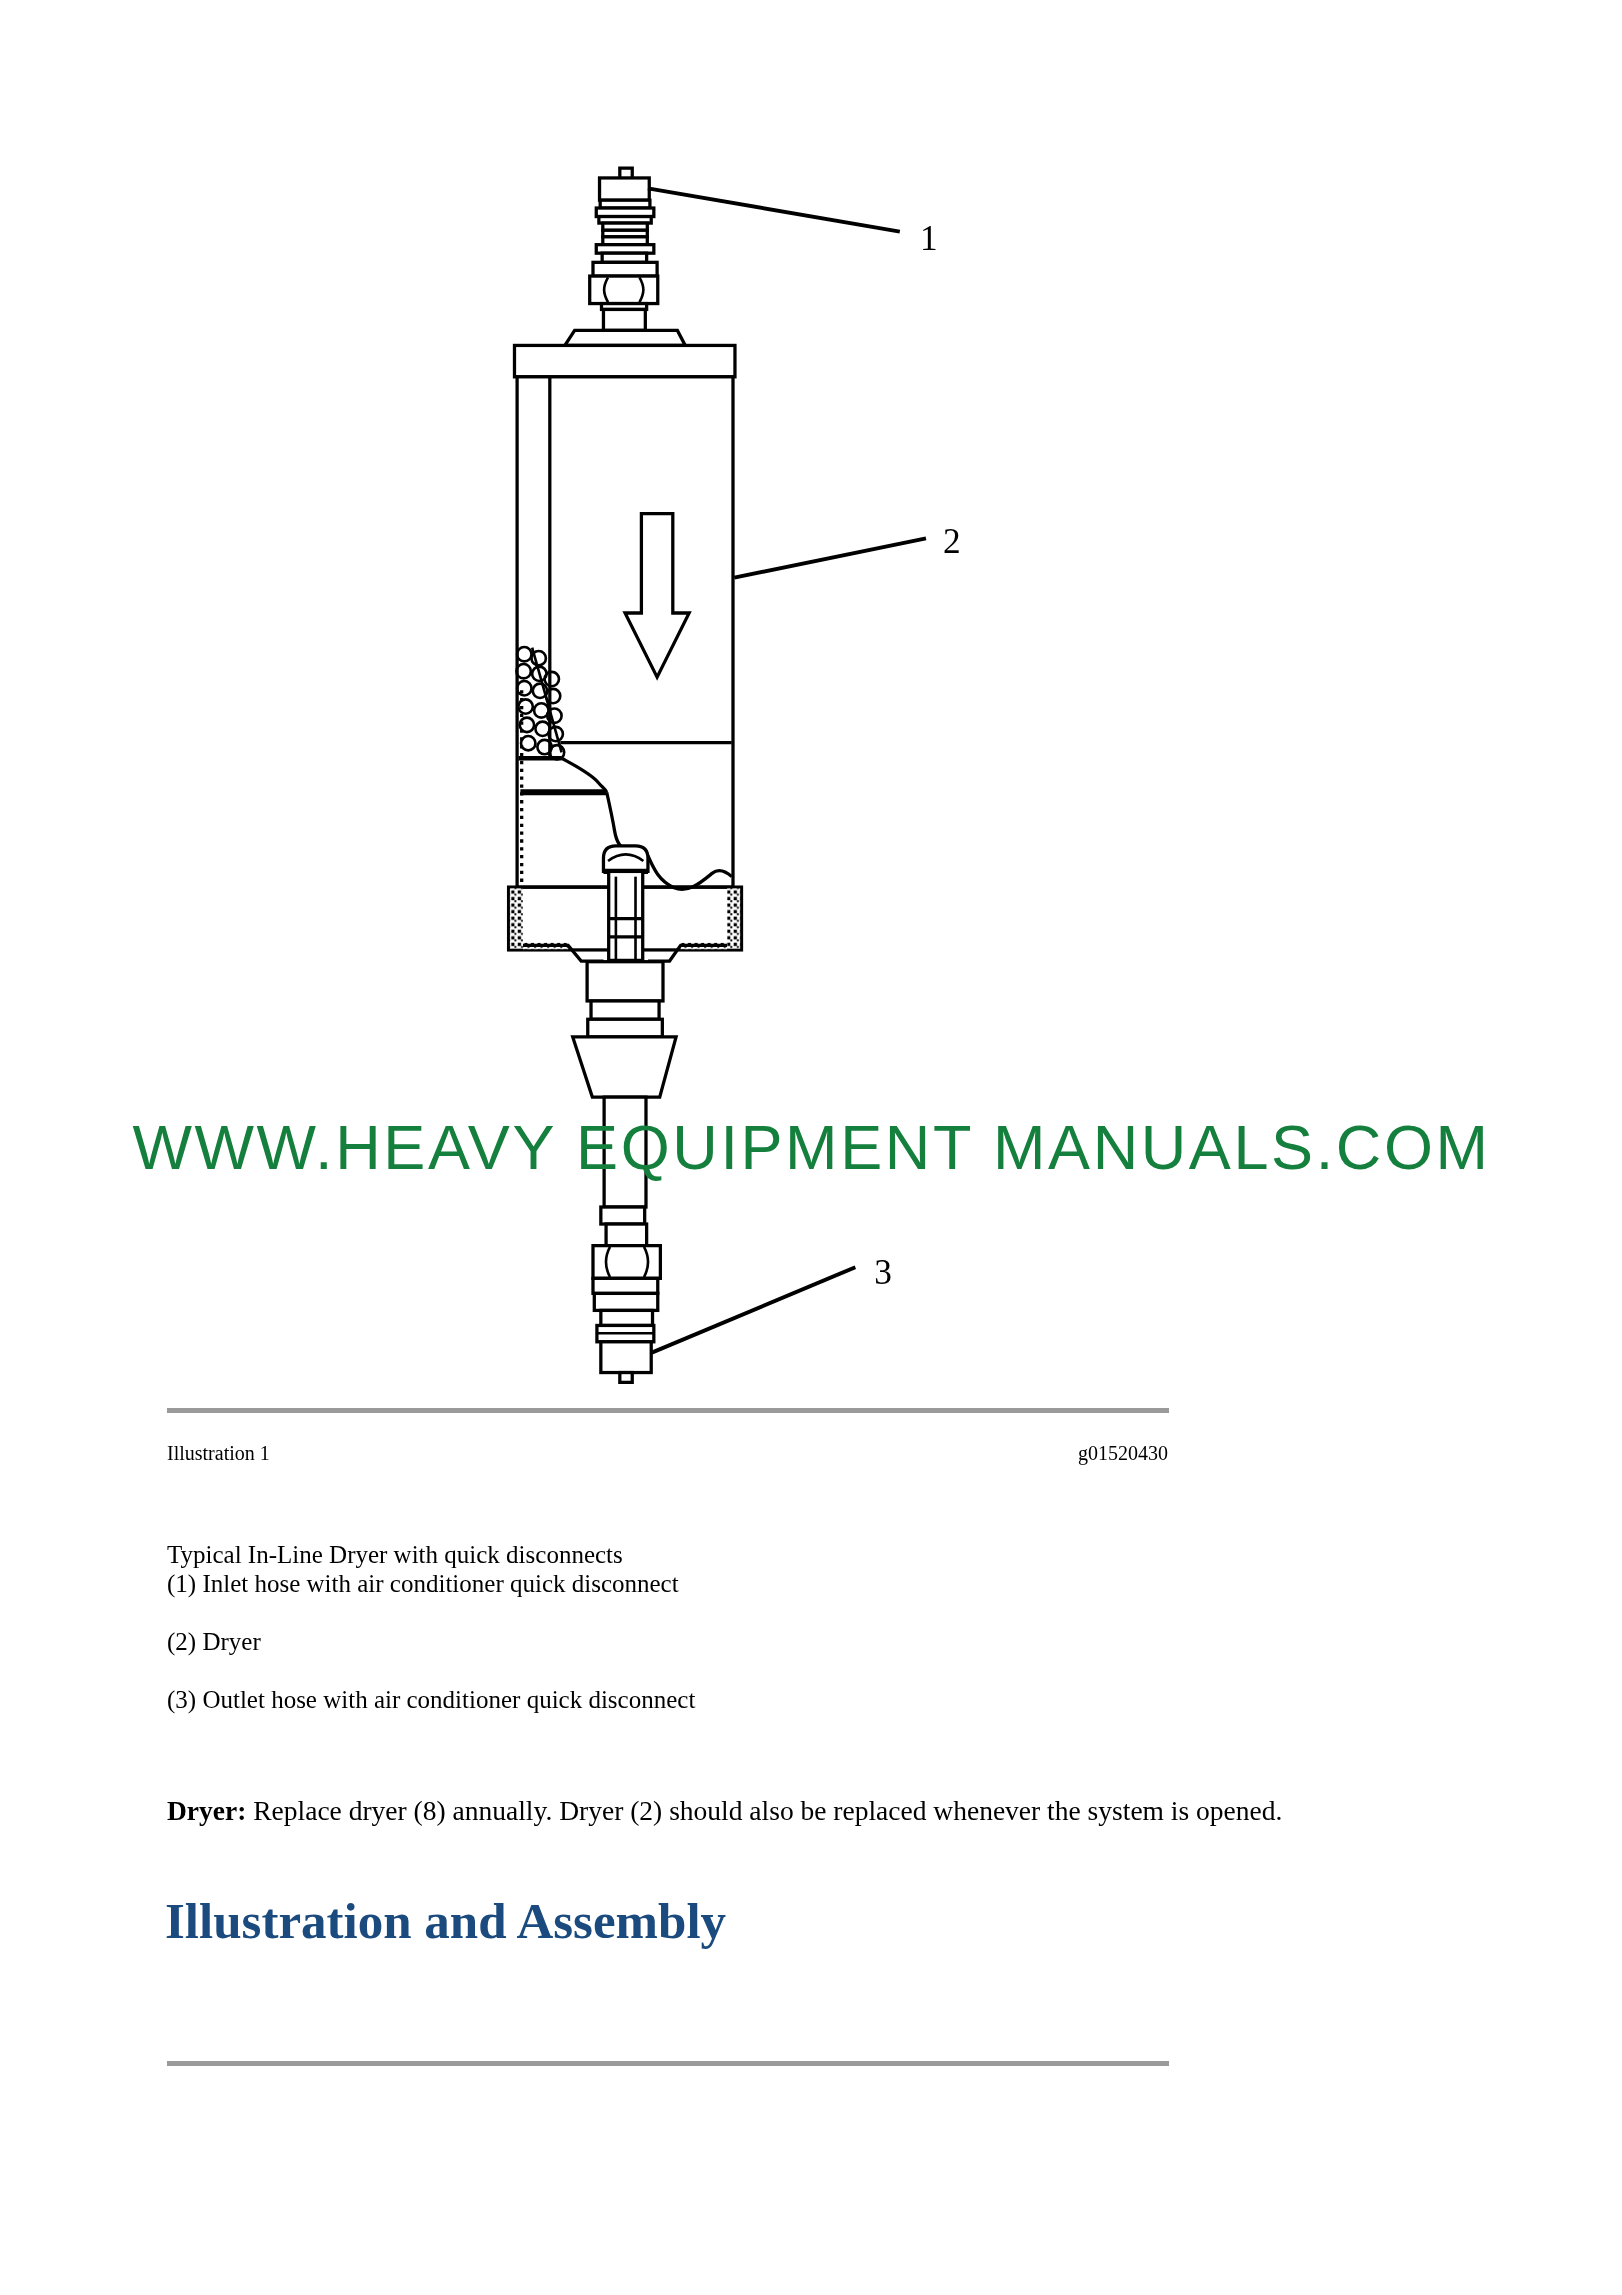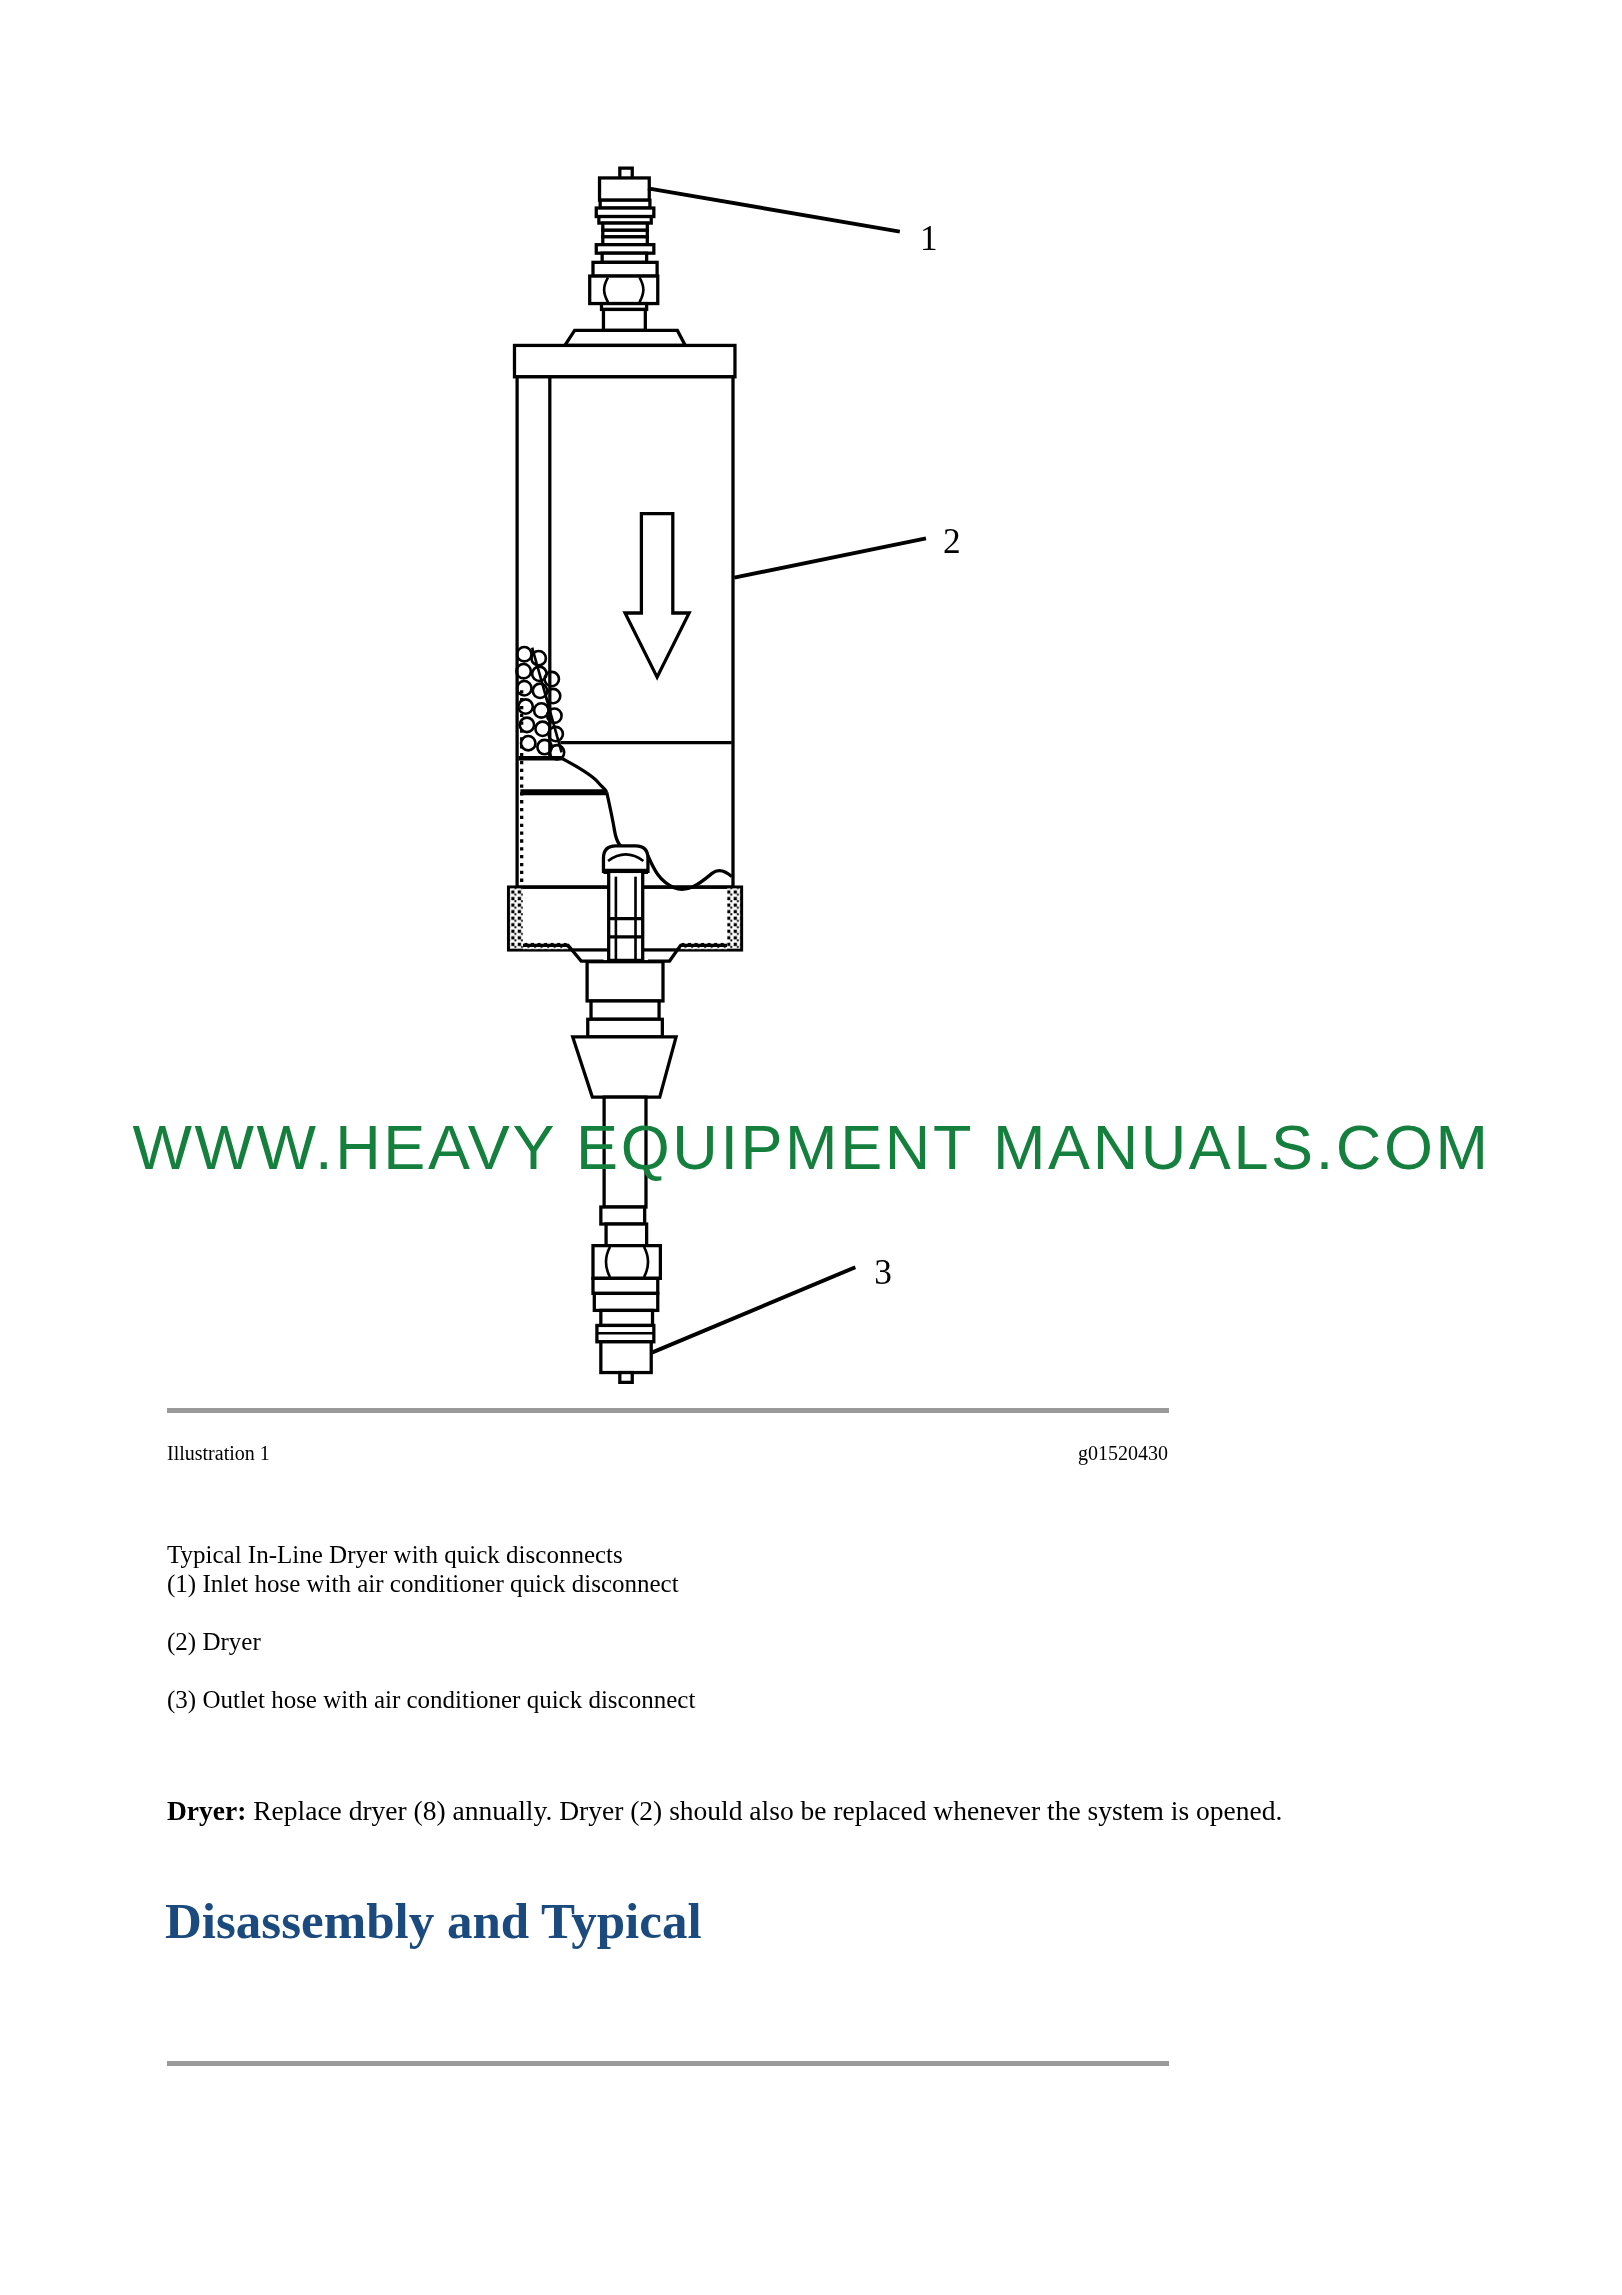--- a/index.html
+++ b/index.html
@@ -183,16 +183,16 @@
     <span>g01520430</span>
   </div>
 
   <div id="cap-title" class="cap-line">Typical In-Line Dryer with quick disconnects</div>
   <div id="cap-item-1" class="cap-line">(1) Inlet hose with air conditioner quick disconnect</div>
   <div id="cap-item-2" class="cap-line">(2) Dryer</div>
   <div id="cap-item-3" class="cap-line">(3) Outlet hose with air conditioner quick disconnect</div>
 
   <div class="note"><b>Dryer:</b><span> Replace dryer (8) annually. Dryer (2) should also be replaced whenever the system is opened.</span></div>
 
-  <div class="heading" style="color: rgb(27, 75, 126);">Disassembly and Typical</div>
+  <div class="heading" style="color: rgb(27, 75, 126);">Illustration and Assembly</div>
 
 </div>
 
 
 </body></html>

